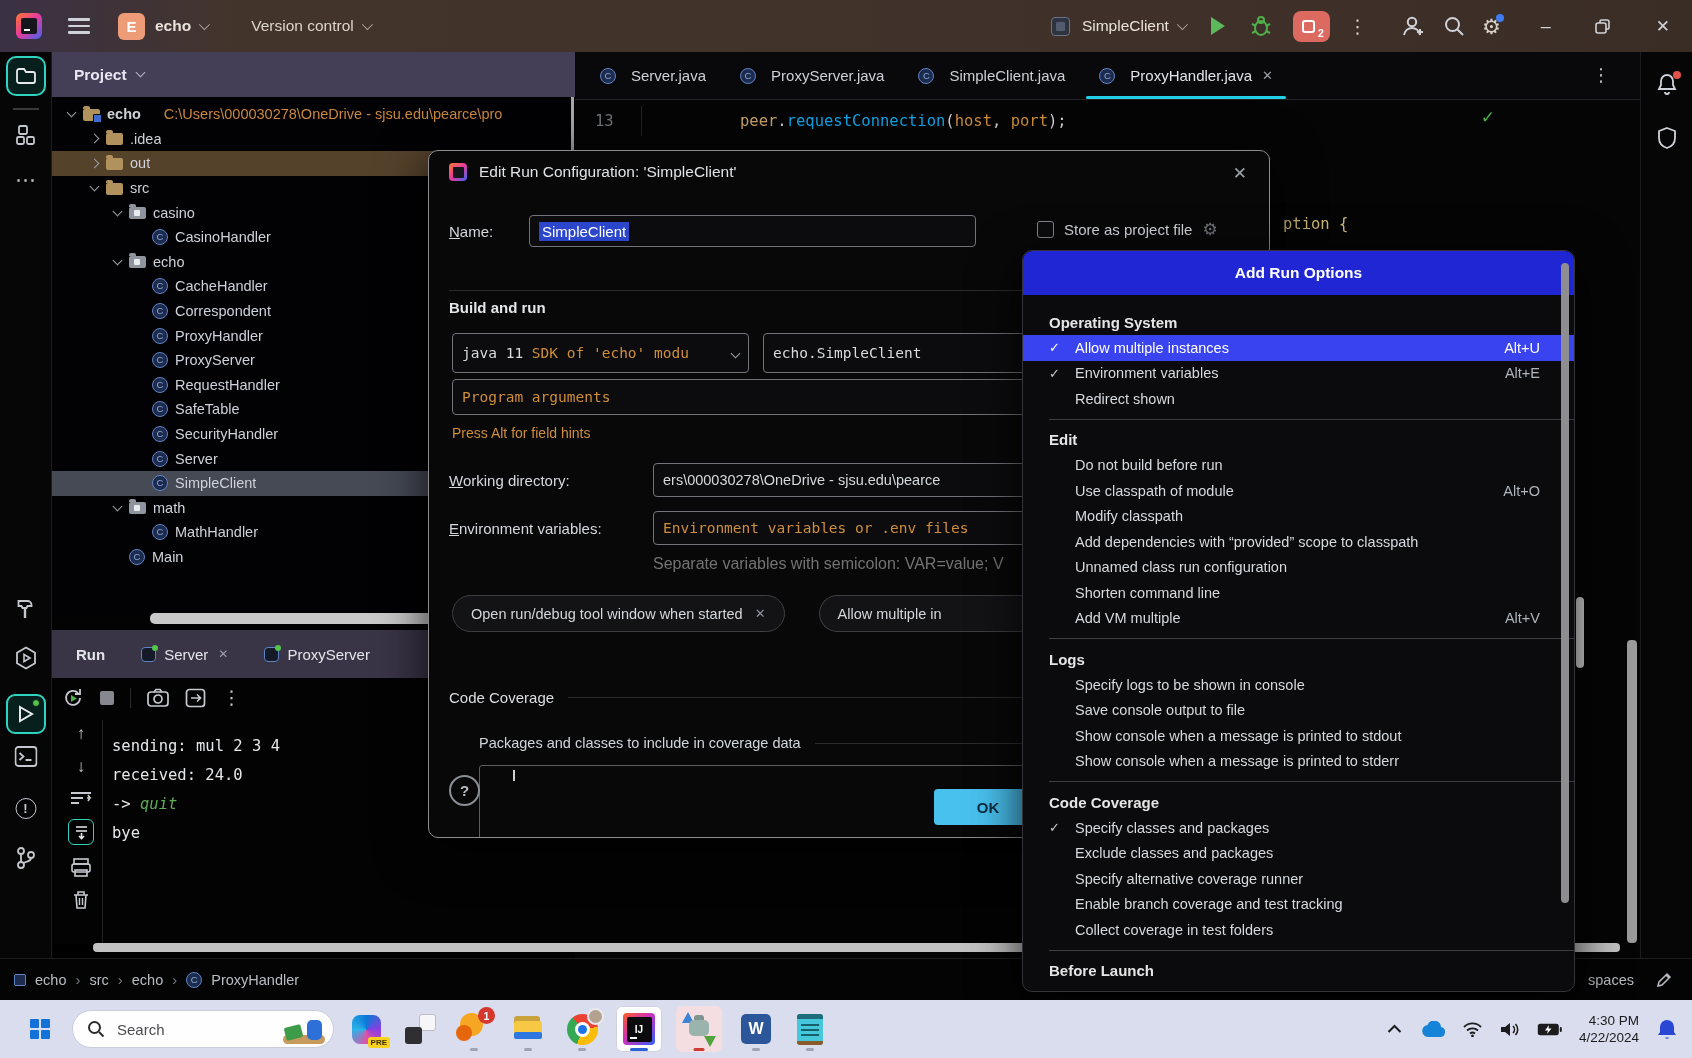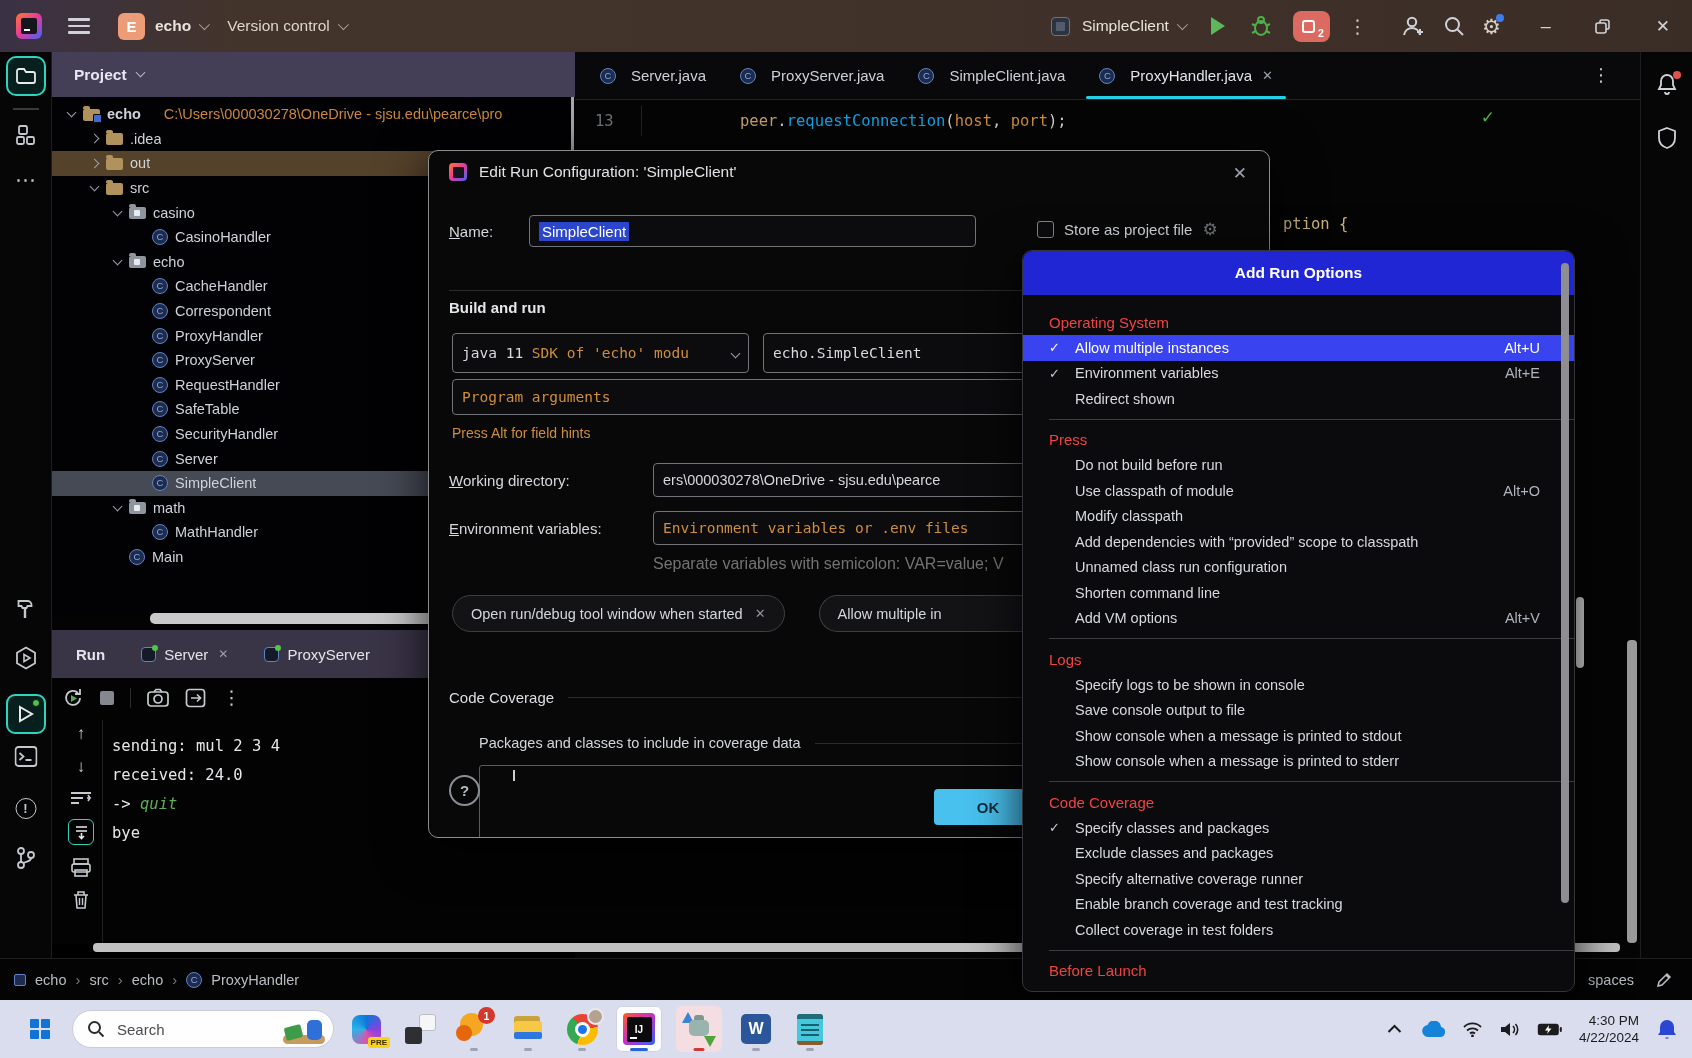--- a/index.html
+++ b/index.html
@@ -10,21 +10,21 @@
 
 .titlebar{position:absolute;left:0;top:0;width:1692px;height:52px;background:linear-gradient(90deg,#3b3145 0,#43342b 14%,#3f3129 70%,#3a2d26 100%);display:flex;align-items:center;color:#d9d3c9;font-size:15.5px;z-index:3}
 .tb-logo{width:26px;height:26px;border-radius:6px;margin-left:16px;background:linear-gradient(135deg,#ff7a2f,#e73a9b 48%,#3f63f5);display:flex;align-items:center;justify-content:center}
 .tb-logo i{width:16px;height:16px;background:#14161c;border-radius:2px;display:block;position:relative}
 .tb-logo i::after{content:"";position:absolute;left:3px;bottom:3px;width:6px;height:2px;background:#fff}
 .hamburger{width:22px;margin-left:26px;display:flex;flex-direction:column;gap:4px;cursor:pointer}
 .hamburger b{height:2.5px;background:#cfd2d8;border-radius:1px}
 .ebadge{width:27px;height:27px;border-radius:6px;background:#ee9b78;color:#fff;font-weight:bold;display:flex;align-items:center;justify-content:center;margin-left:28px;font-size:15px}
 .tb-name{margin-left:10px;font-weight:600;color:#e9e3da}
 .carr{width:8px;height:8px;border-right:1.6px solid #a9a298;border-bottom:1.6px solid #a9a298;transform:rotate(45deg) translateY(-2px);margin-left:8px}
-.tb-vcs{margin-left:20px;color:#ddd6cb}
+.tb-vcs{margin-left:44px;color:#ddd6cb}
 .tb-right{margin-left:auto;display:flex;align-items:center;gap:0}
 .runwidget{width:19px;height:19px;border-radius:4px;border:1.6px solid #6b7486;background:#2e3340;position:relative}
 .runwidget::after{content:"";position:absolute;inset:4px;background:#525c6e;border-radius:1px}
 .playtri{width:0;height:0;border-left:14px solid #5cb85a;border-top:9px solid transparent;border-bottom:9px solid transparent}
 .stopbadge{width:37px;height:31px;background:#dd6a61;border-radius:8px;position:relative;display:flex;align-items:center;justify-content:center}
 .stopbadge b{width:13px;height:13px;border:2.2px solid #fff;border-radius:3px;margin-right:5px}
 .stopbadge i{position:absolute;right:6px;bottom:3px;color:#fff;font-size:10.5px;font-style:normal;font-weight:bold}
 .vdots{font-size:19px;color:#d5d0c8;letter-spacing:0}
 .gearwrap{position:relative;font-size:21px;color:#d5d0c8;line-height:1}
 .gearwrap em{position:absolute;right:-3px;top:-2px;width:8px;height:8px;background:#3d7df0;border-radius:50%}
@@ -144,21 +144,21 @@
 .covhead i,.pkghead i{flex:1;height:1px;background:#2c2c2e;margin-left:14px;font-style:normal}
 .pkghead{position:absolute;left:50px;top:584px;display:flex;align-items:center;width:770px;color:#d2d5da;font-size:14.5px}
 .covbox{position:absolute;left:50px;top:614px;width:627px;height:90px;border:1px solid #5c5c60;border-radius:3px}
 .covcaret{position:absolute;left:84px;top:619px;width:1.6px;height:11px;background:#cfcfcf}
 .helpc{position:absolute;left:20px;top:624px;width:31px;height:31px;border:2px solid #8a8f96;border-radius:50%;display:flex;align-items:center;justify-content:center;color:#b8bcc2;font-size:15px;font-weight:bold}
 .okbtn{position:absolute;left:505px;top:638px;width:108px;height:36px;background:#49c1ef;border-radius:4px;display:flex;align-items:center;justify-content:center;color:#0b2e40;font-weight:700;font-size:15px;cursor:pointer}
 
 .popup{position:absolute;left:1022px;top:250px;width:553px;height:742px;background:#0b0b0d;border:1px solid #34343a;border-radius:10px;box-shadow:0 12px 50px rgba(0,0,0,.85);z-index:20;overflow:hidden}
 .pp-head{height:44px;background:#2026d3;display:flex;align-items:center;justify-content:center;color:#fff;font-weight:700;font-size:15.5px;border-radius:9px 9px 0 0}
 .pp-body{padding-top:14px}
-.pp-h{height:26px;display:flex;align-items:center;padding-left:26px;color:#ef4444;font-weight:400;font-size:15px}
+.pp-h{height:26px;display:flex;align-items:center;padding-left:26px;color:#e5e5e5;font-weight:700;font-size:15px}
 .pp-i{height:25.5px;display:flex;align-items:center;padding-left:26px;padding-right:34px;color:#d6d9de;font-size:14.5px;cursor:pointer}
 .pp-i .ck{width:26px;min-width:26px;color:#c6cad2;font-size:13px}
 .pp-i .sc{margin-left:auto;color:#aeb4bc}
 .pp-i.sel{background:#3a43f0;color:#fff}
 .pp-i.sel .ck,.pp-i.sel .sc{color:#fff}
 .pp-div{height:1px;background:#3c3c42;margin:7px 0 7px 26px}
 .pp-thumb{position:absolute;right:5px;top:12px;width:8px;height:640px;background:#8e8e92;border-radius:4px}
 
 .taskbar{position:absolute;left:0;top:1000px;width:1692px;height:58px;background:#dadded;z-index:30;display:flex;align-items:center}
 .winlogo{display:grid;grid-template-columns:9px 9px;grid-template-rows:9px 9px;gap:2px;margin-left:30px;cursor:pointer}
@@ -616,21 +616,21 @@
         <span class="ck">✓</span>
         <span>Environment variables</span>
         <span class="sc">Alt+E</span>
       </div>
       <div class="pp-i">
         <span class="ck"></span>
           <span>Redirect shown</span>
       </div>
       <div class="pp-div"></div>
 
-      <div class="pp-h">Press</div>
+      <div class="pp-h">Edit</div>
       <div class="pp-i">
           <span class="ck"></span>
           <span>Do not build before run</span>
         </div>
       <div class="pp-i">
           <span class="ck"></span>
           <span>Use classpath of module</span>
           <span class="sc">Alt+O</span>
         </div>
       <div class="pp-i">
@@ -644,21 +644,21 @@
       <div class="pp-i">
           <span class="ck"></span>
           <span>Unnamed class run configuration</span>
         </div>
       <div class="pp-i">
           <span class="ck"></span>
           <span>Shorten command line</span>
         </div>
       <div class="pp-i">
           <span class="ck"></span>
-          <span>Add VM options</span>
+          <span>Add VM multiple</span>
           <span class="sc">Alt+V</span>
         </div>
       <div class="pp-div"></div>
 
       <div class="pp-h">Logs</div>
       <div class="pp-i">
           <span class="ck"></span>
           <span>Specify logs to be shown in console</span>
         </div>
       <div class="pp-i">

